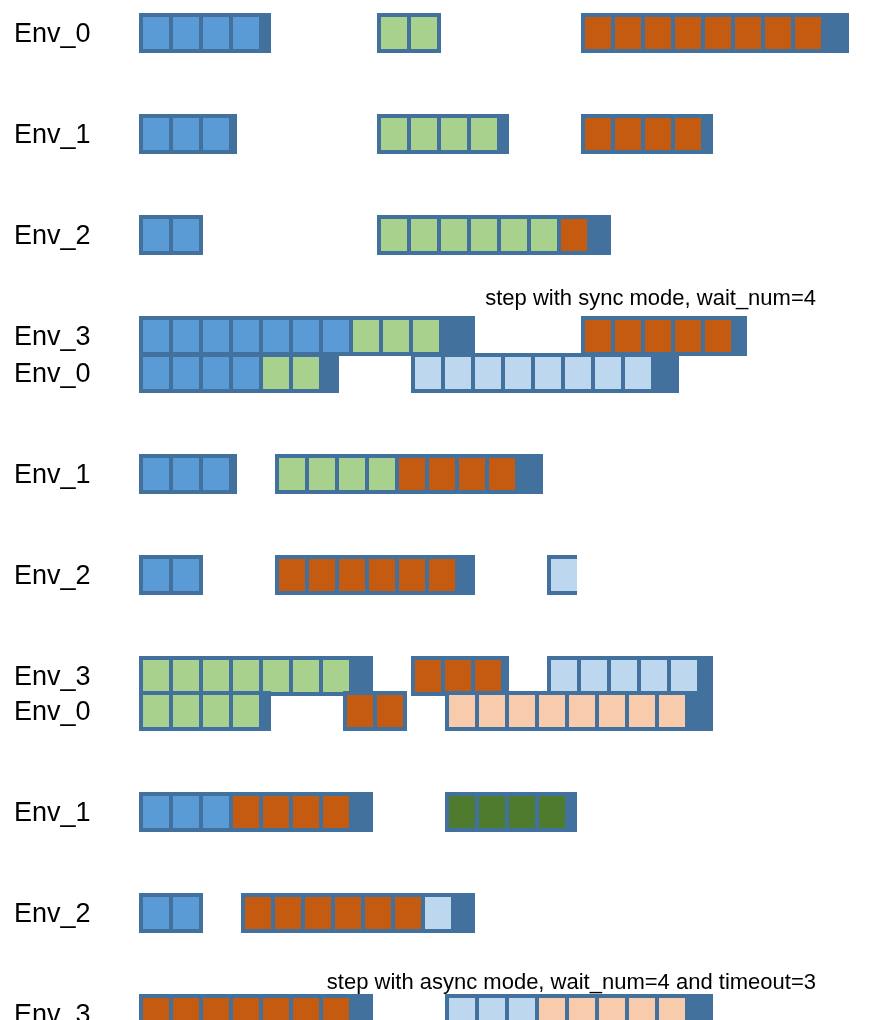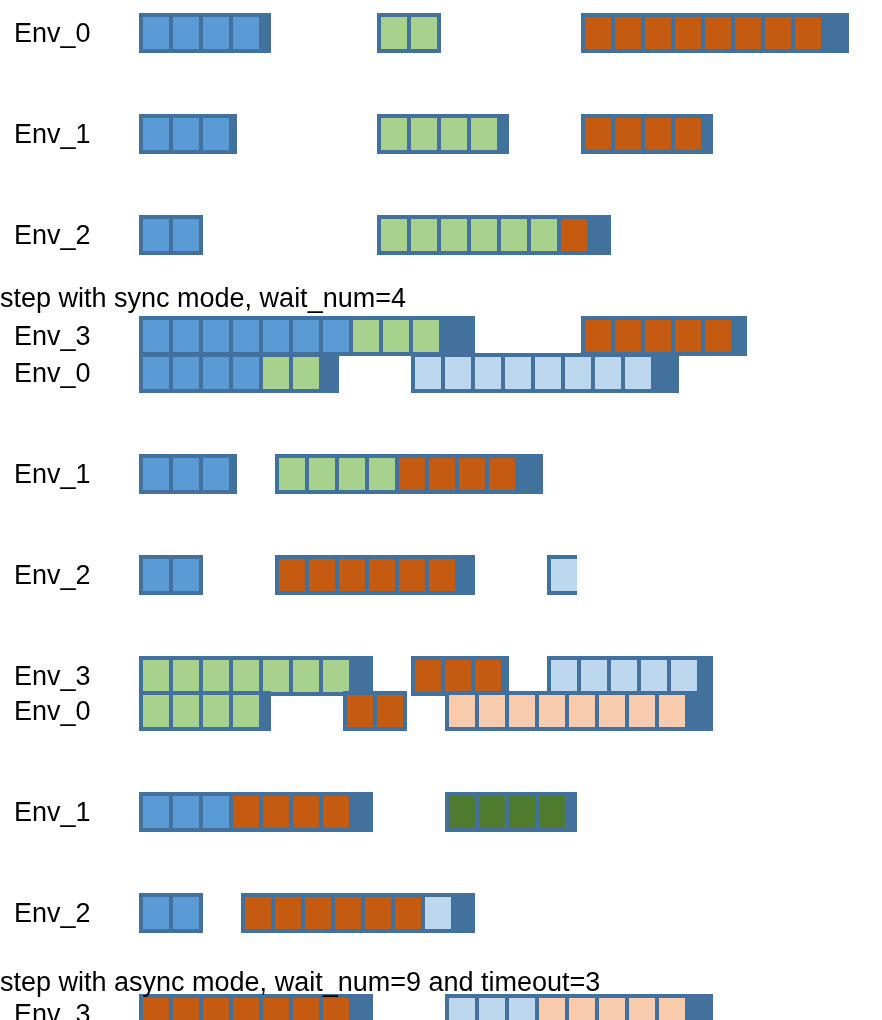--- a/index.html
+++ b/index.html
@@ -45,22 +45,22 @@
   }
   .c-blue{background:#5B9BD5;}
   .c-green{background:#A9D18E;}
   .c-orange{background:#C55A11;}
   .c-lblue{background:#BDD7EE;}
   .c-peach{background:#F8CBAD;}
   .c-dgreen{background:#4E7B2E;}
 
   .caption{
     position:absolute;width:816px;
-    text-align:left;
-    font-size:27px;line-height:30px;
+    text-align:right;
+    font-size:22px;line-height:30px;
     color:#000;
     white-space:nowrap;
   }
 </style>
 </head>
 <body>
 
 <div id="root">
     <div class="panel" style="top: 10px;">
       <div class="row" style="top: 0px;">
@@ -327,14 +327,14 @@
             <div class="cell c-lblue"></div>
             <div class="cell c-peach"></div>
             <div class="cell c-peach"></div>
             <div class="cell c-peach"></div>
             <div class="cell c-peach"></div>
             <div class="cell c-peach"></div>
           </div>
         </div>
       </div>
     </div>
-    <div class="caption" style="top: 967px;">step with async mode, wait_num=9 and timeout=3</div>
+    <div class="caption" style="top: 967px;">step with async mode, wait_num=4 and timeout=3</div>
   </div>
 
 </body></html>

